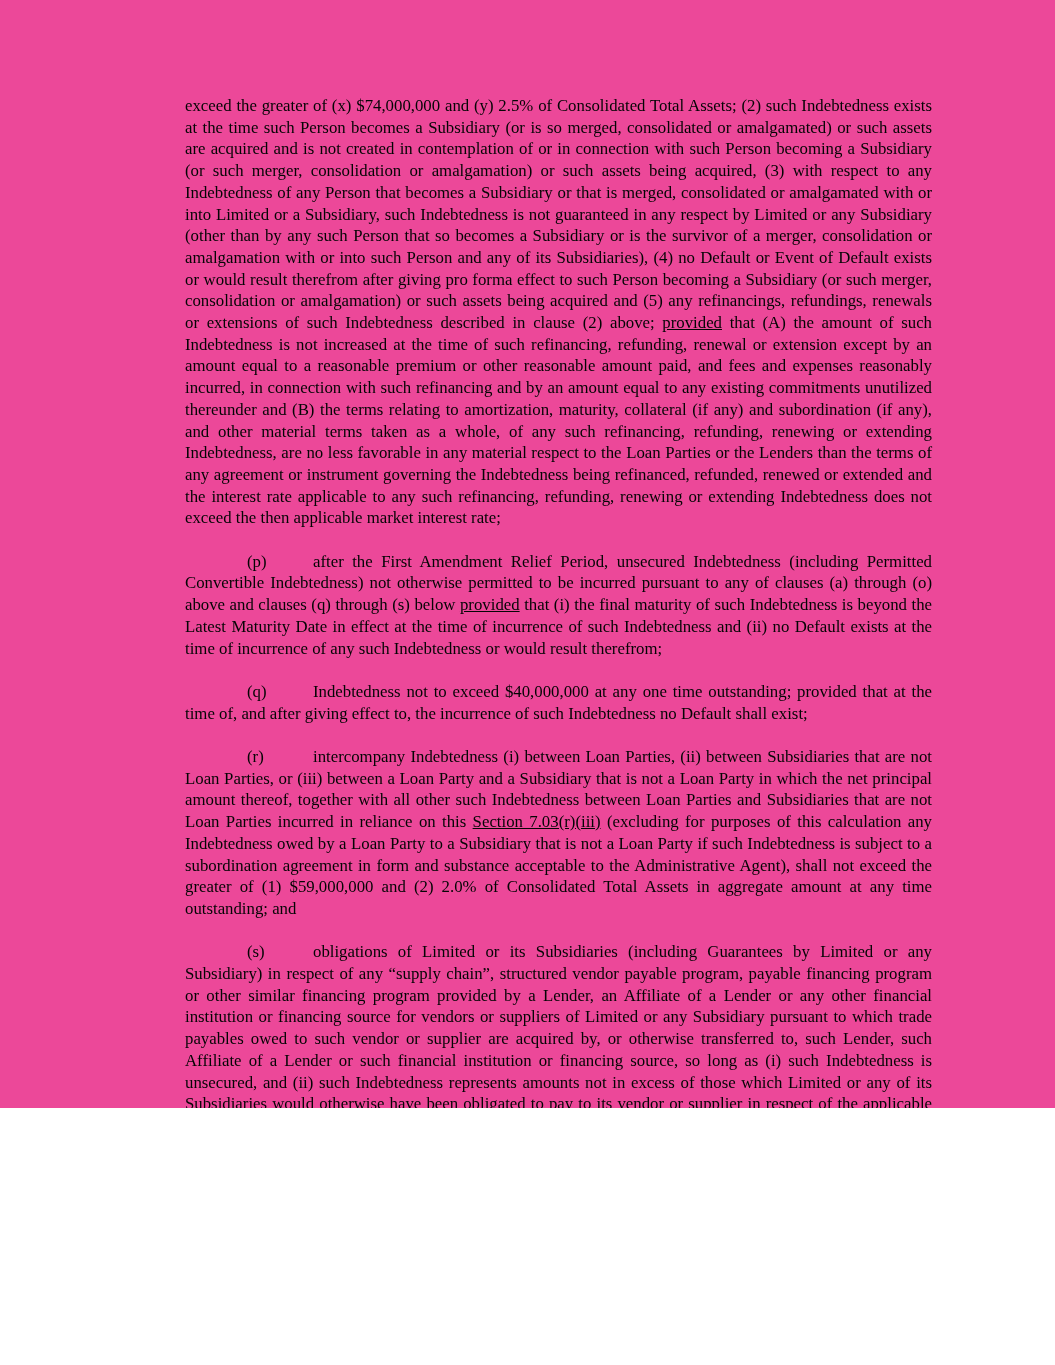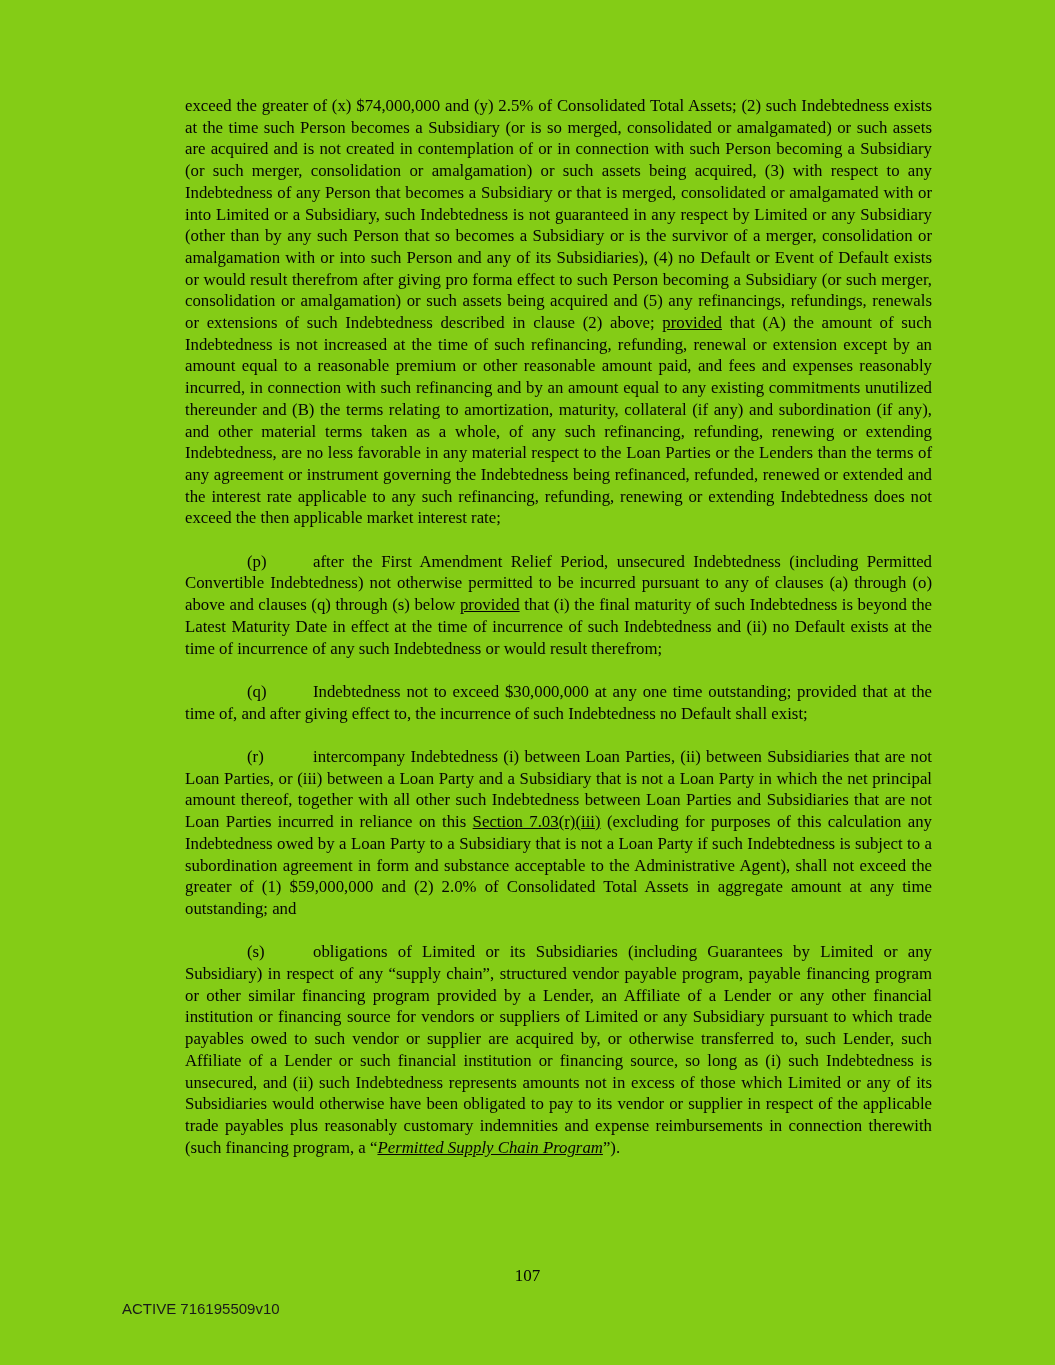--- a/index.html
+++ b/index.html
@@ -3,22 +3,22 @@
 <meta charset="utf-8">
 <style>
   html, body {
     margin: 0;
     padding: 0;
     background: #ffffff;
   }
   .page {
     position: relative;
     width: 1055px;
-    height: 1365px;
-    background: #84cc16;
+    height: 1108px;
+    background: #ec4899;
     overflow: hidden;
     color: #000000;
   }
   .body-text {
     position: absolute;
     left: 185px;
     top: 95px;
     width: 747px;
     font-family: "Liberation Serif", serif;
     font-size: 16.8px;
@@ -68,19 +68,19 @@
     margin-top: 11px;
   }
 </style>
 </head>
 <body>
 
 <div class="page">
   <main class="body-text">
       <p class="para"><span>exceed the greater of (x) $74,000,000 and (y) 2.5% of Consolidated Total Assets; (2) such Indebtedness exists at the time such Person becomes a Subsidiary (or is so merged, consolidated or amalgamated) or such assets are acquired and is not created in contemplation of or in connection with such Person becoming a Subsidiary (or such merger, consolidation or amalgamation) or such assets being acquired, (3) with respect to any Indebtedness of any Person that becomes a Subsidiary or that is merged, consolidated or amalgamated with or into Limited or a Subsidiary, such Indebtedness is not guaranteed in any respect by Limited or any Subsidiary (other than by any such Person that so becomes a Subsidiary or is the survivor of a merger, consolidation or amalgamation with or into such Person and any of its Subsidiaries), (4) no Default or Event of Default exists or would result therefrom after giving pro forma effect to such Person becoming a Subsidiary (or such merger, consolidation or amalgamation) or such assets being acquired and (5) any refinancings, refundings, renewals or extensions of such Indebtedness described in clause (2) above; </span><span class="u">provided</span><span> that (A) the amount of such Indebtedness is not increased at the time of such refinancing, refunding, renewal or extension except by an amount equal to a reasonable premium or other reasonable amount paid, and fees and expenses reasonably incurred, in connection with such refinancing and by an amount equal to any existing commitments unutilized thereunder and (B) the terms relating to amortization, maturity, collateral (if any) and subordination (if any), and other material terms taken as a whole, of any such refinancing, refunding, renewing or extending Indebtedness, are no less favorable in any material respect to the Loan Parties or the Lenders than the terms of any agreement or instrument governing the Indebtedness being refinanced, refunded, renewed or extended and the interest rate applicable to any such refinancing, refunding, renewing or extending Indebtedness does not exceed the then applicable market interest rate;</span></p>
       <p class="para indented"><span class="clause-label">(p)</span><span>after the First Amendment Relief Period, unsecured Indebtedness (including Permitted Convertible Indebtedness) not otherwise permitted to be incurred pursuant to any of clauses (a) through (o) above and clauses (q) through (s) below </span><span class="u">provided</span><span> that (i) the final maturity of such Indebtedness is beyond the Latest Maturity Date in effect at the time of incurrence of such Indebtedness and (ii) no Default exists at the time of incurrence of any such Indebtedness or would result therefrom;</span></p>
-      <p class="para indented"><span class="clause-label">(q)</span><span>Indebtedness not to exceed $30,000,000 at any one time outstanding; provided that at the time of, and after giving effect to, the incurrence of such Indebtedness no Default shall exist;</span></p>
+      <p class="para indented"><span class="clause-label">(q)</span><span>Indebtedness not to exceed $40,000,000 at any one time outstanding; provided that at the time of, and after giving effect to, the incurrence of such Indebtedness no Default shall exist;</span></p>
       <p class="para indented"><span class="clause-label">(r)</span><span>intercompany Indebtedness (i) between Loan Parties, (ii) between Subsidiaries that are not Loan Parties, or (iii) between a Loan Party and a Subsidiary that is not a Loan Party in which the net principal amount thereof, together with all other such Indebtedness between Loan Parties and Subsidiaries that are not Loan Parties incurred in reliance on this </span><span class="u">Section 7.03(r)(iii)</span><span> (excluding for purposes of this calculation any Indebtedness owed by a Loan Party to a Subsidiary that is not a Loan Party if such Indebtedness is subject to a subordination agreement in form and substance acceptable to the Administrative Agent), shall not exceed the greater of (1) $59,000,000 and (2) 2.0% of Consolidated Total Assets in aggregate amount at any time outstanding; and</span></p>
       <p class="para indented"><span class="clause-label">(s)</span><span>obligations of Limited or its Subsidiaries (including Guarantees by Limited or any Subsidiary) in respect of any “supply chain”, structured vendor payable program, payable financing program or other similar financing program provided by a Lender, an Affiliate of a Lender or any other financial institution or financing source for vendors or suppliers of Limited or any Subsidiary pursuant to which trade payables owed to such vendor or supplier are acquired by, or otherwise transferred to, such Lender, such Affiliate of a Lender or such financial institution or financing source, so long as (i) such Indebtedness is unsecured, and (ii) such Indebtedness represents amounts not in excess of those which Limited or any of its Subsidiaries would otherwise have been obligated to pay to its vendor or supplier in respect of the applicable trade payables plus reasonably customary indemnities and expense reimbursements in connection therewith (such financing program, a “</span><span class="u i">Permitted Supply Chain Program</span><span>”).</span></p>
     </main>
   <div class="page-number">107</div>
   <div class="footer-left">ACTIVE 716195509v10</div>
 </div>
 
 </body></html>

